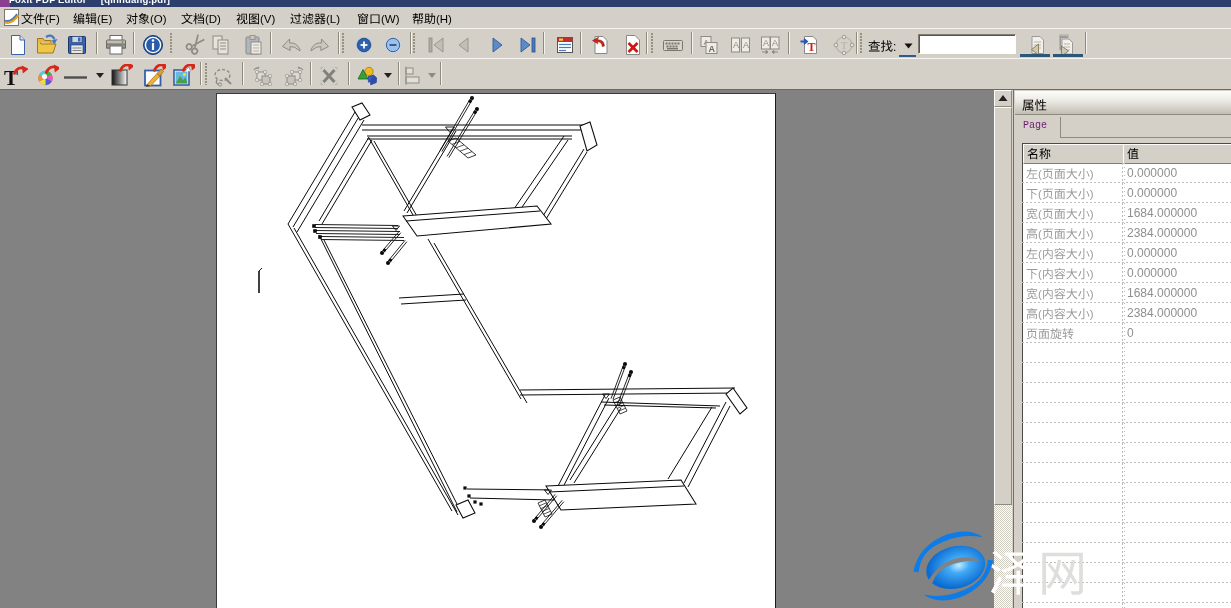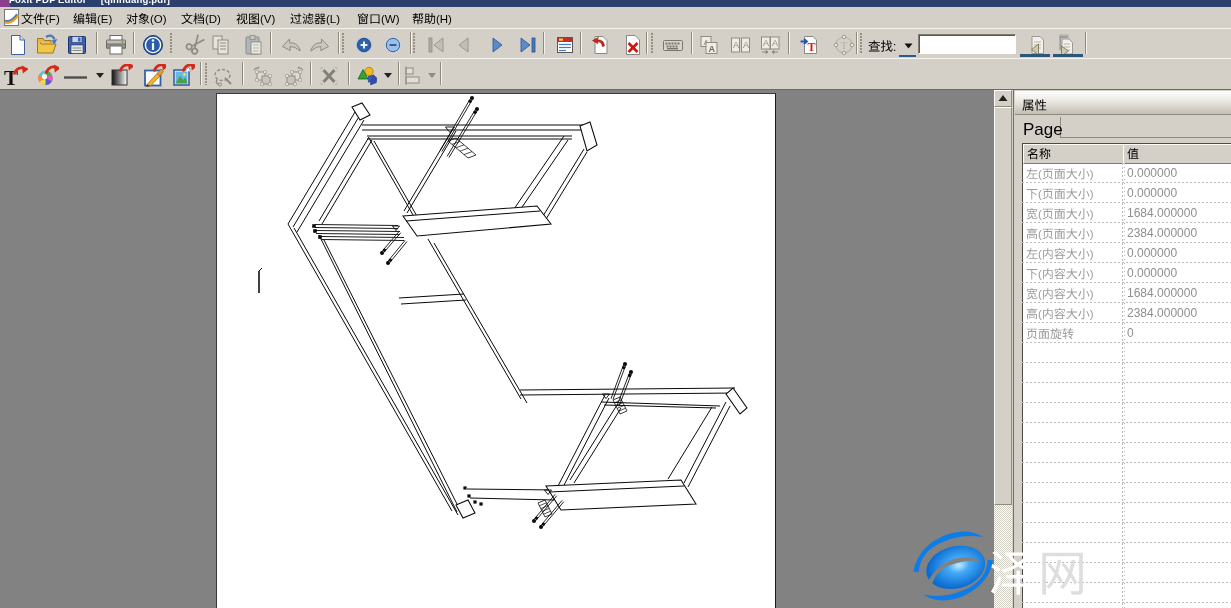--- a/index.html
+++ b/index.html
@@ -601,21 +601,21 @@
   </svg>
 <div class="abs" style="left:994px;top:107px;width:18px;height:398px;background:#d4d0c8;border:1px solid #8e8a7e;border-top-color:#fdfcf8;border-left-color:#fdfcf8;box-sizing:border-box"></div>
 <div class="abs" style="left:1013px;top:90px;width:218px;height:518px;background:#d4d0c8;border-left:1px solid #72706a"></div>
 <div class="abs" style="left:1015px;top:91px;width:216px;height:23px;background:linear-gradient(#fdfdfc,#edebe5 40%,#c2beb4);border-bottom:1px solid #8e8a7e"></div>
 <svg style="position:absolute;left:1022px;top:96px;overflow:visible" width="29" height="18">
     <use href="#u5c5e" transform="translate(0.0,13.8) scale(0.01250)" fill="#000"></use>
     <use href="#u6027" transform="translate(12.5,13.8) scale(0.01250)" fill="#000"></use>
   </svg>
 <div class="abs" style="left:1060px;top:117px;width:1px;height:20px;background:#8e8a7e"></div>
 <div class="abs" style="left:1060px;top:137px;width:171px;height:1px;background:#8e8a7e"></div>
-<div class="abs" style="left:1023px;top:120px;width:34px;height:15px;color:#000000;font-size:17px;font-family:Liberation Sans, sans-serif">Page</div>
+<div class="abs" style="left:1023px;top:120px;width:34px;height:15px;color:#701a75;font-size:10px;font-family:Liberation Mono, monospace">Page</div>
 <div class="abs" style="left:1022px;top:143px;width:209px;height:465px;background:#fff;border-left:1px solid #4a4a46;border-top:1px solid #4a4a46"></div>
 <div class="abs" style="left:1023px;top:144px;width:99px;height:18px;background:#d4d0c8;border-top:1px solid #fdfcf8;border-left:1px solid #fdfcf8;border-bottom:1px solid #807c70;border-right:1px solid #807c70"></div>
 <div class="abs" style="left:1123px;top:144px;width:108px;height:18px;background:#d4d0c8;border-top:1px solid #fdfcf8;border-left:1px solid #fdfcf8;border-bottom:1px solid #807c70"></div>
 <svg style="position:absolute;left:1027px;top:145px;overflow:visible" width="28" height="18">
     <use href="#u540d" transform="translate(0.0,13.2) scale(0.01200)" fill="#000"></use>
     <use href="#u79f0" transform="translate(12.0,13.2) scale(0.01200)" fill="#000"></use>
   </svg>
 <svg style="position:absolute;left:1127px;top:145px;overflow:visible" width="16" height="18">
     <use href="#u503c" transform="translate(0.0,13.2) scale(0.01200)" fill="#000"></use>
   </svg>

